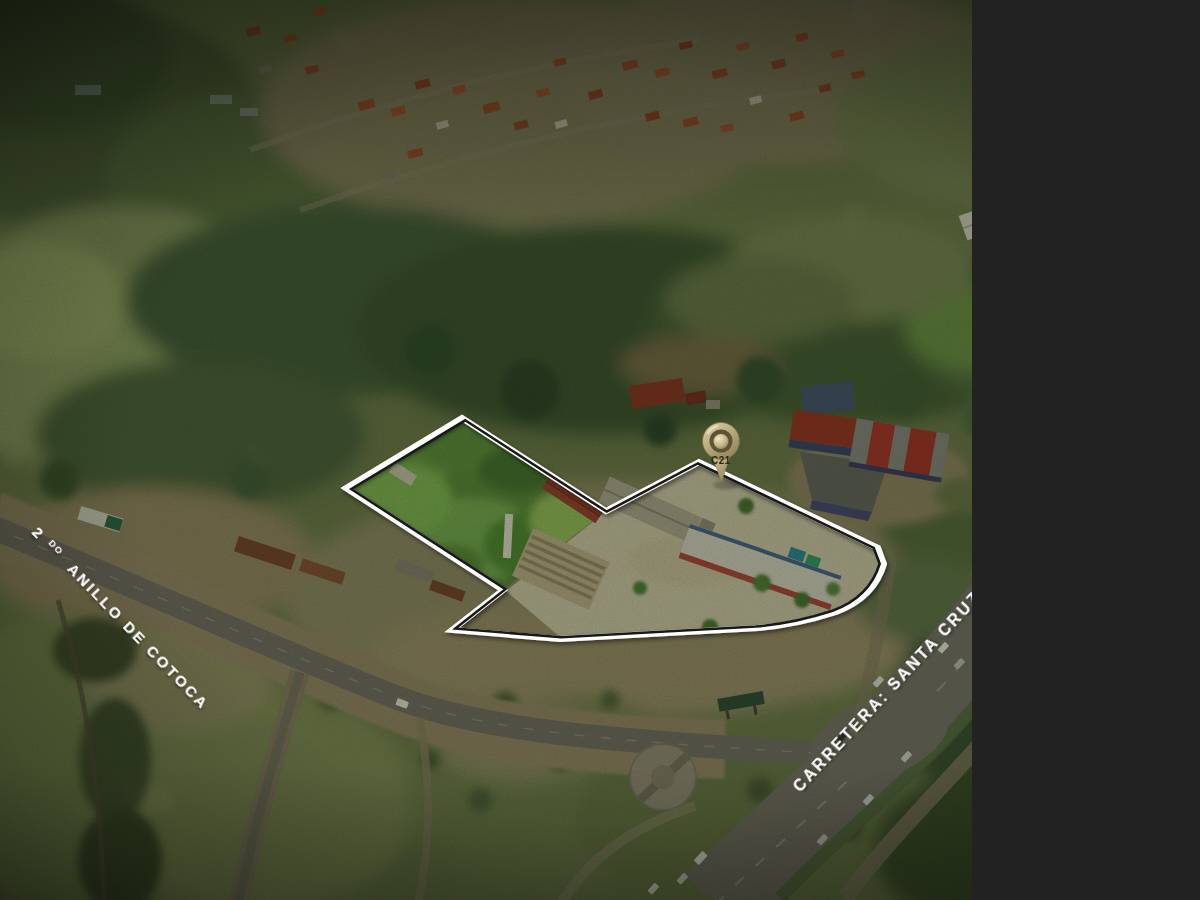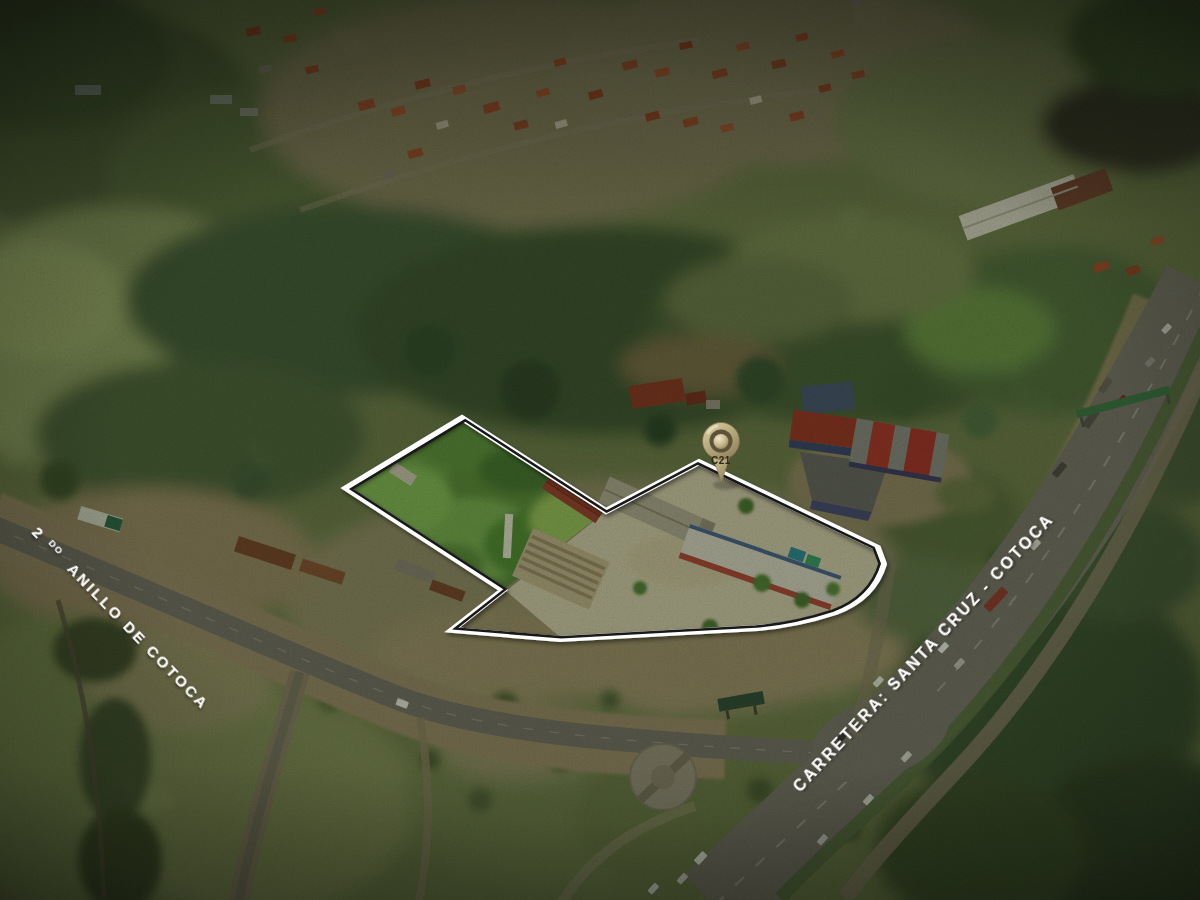--- a/index.html
+++ b/index.html
@@ -1,16 +1,16 @@
 <!DOCTYPE html>
 <html><head>
 <meta charset="utf-8">
 <style>
   html,body{margin:0;padding:0;background:#222;}
-  #stage{position:relative;width:1200px;height:900px;overflow:hidden;background:#72804e;}
+  #stage{position:relative;width:972px;height:900px;overflow:hidden;background:#72804e;}
   svg{display:block;}
   text{font-family:"Liberation Sans", sans-serif;}
   .roadlabel{font-weight:700;fill:#ffffff;}
 </style>
 </head>
 <body>
 
 <div id="stage">
 <svg width="1200" height="900" viewBox="0 0 1200 900">
   <defs>

